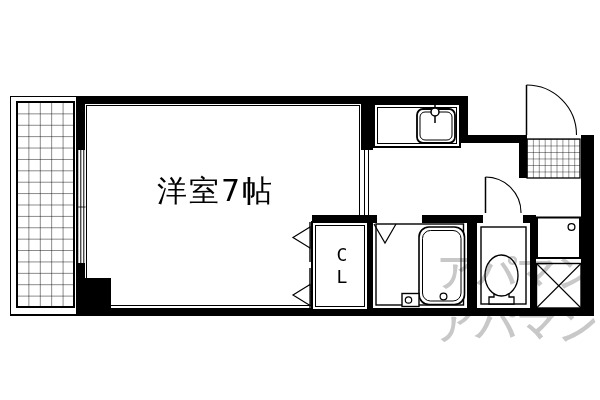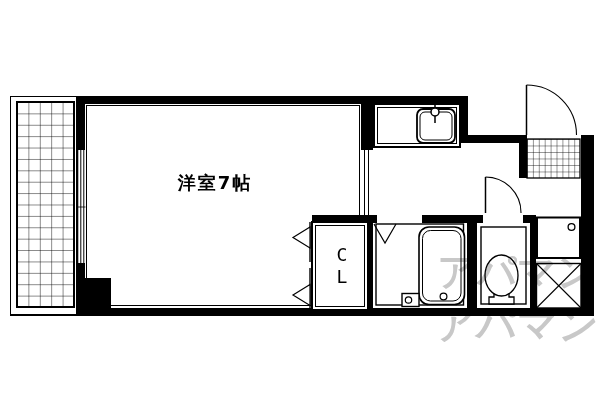--- a/index.html
+++ b/index.html
@@ -1,21 +1,21 @@
 <!DOCTYPE html>
 <html><head>
 <meta charset="utf-8">
 <style>
   html,body{margin:0;padding:0;background:#ffffff;}
   .stage{position:relative;width:600px;height:400px;background:#fff;overflow:hidden;
          font-family:"DejaVu Sans","Liberation Sans",sans-serif;}
   .stage svg{position:absolute;left:0;top:0;}
   .lbl{position:absolute;color:#000;white-space:nowrap;}
   .room-label{left:157px;top:171px;width:116px;text-align:center;
-              font-size:18px;font-weight:700;letter-spacing:2px;}
+              font-size:30px;font-weight:400;letter-spacing:2px;}
   .cl{width:22px;text-align:center;font-family:"DejaVu Sans Mono","Liberation Mono",monospace;
       font-size:18px;font-weight:400;}
   .cl-c{left:331px;top:244px;}
   .cl-l{left:331px;top:266px;}
   .watermark{position:absolute;left:366px;width:230px;text-align:center;
              font-weight:bold;color:#c8c8c8;mix-blend-mode:multiply;line-height:1;
              font-family:"DejaVu Sans","Liberation Sans",sans-serif;padding-left:36px;}
   .wm1{top:252px;font-size:39px;}
   .wm2{top:304px;font-size:40px;}
 </style>

